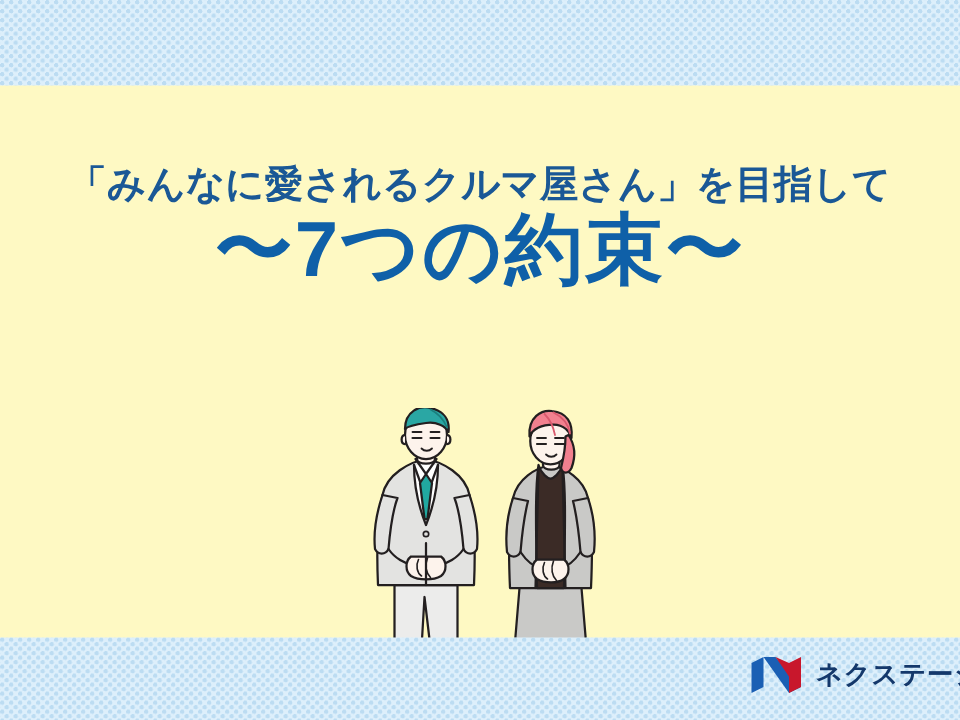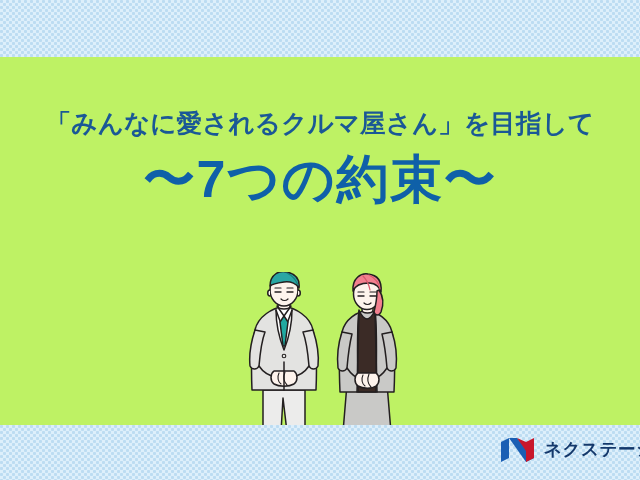--- a/index.html
+++ b/index.html
@@ -10,21 +10,21 @@
     width: 640px;
     height: 480px;
     overflow: hidden;
     background: #ffffff;
     font-family: "Liberation Sans", "DejaVu Sans", sans-serif;
   }
   #slide {
     position: relative;
     width: 640px;
     height: 480px;
-    background: #bef264;
+    background: #fef9c3;
     overflow: hidden;
   }
 
   
   .dot-band {
     position: absolute;
     left: 0;
     width: 640px;
     background-color: #ddeffb;
     background-image:
@@ -54,21 +54,20 @@
     display: block;
     color: #1a5896;
     font-size: 25.5px;
     font-weight: bold;
     letter-spacing: 0.2px;
     line-height: 1.18;
     white-space: nowrap;
   }
   #headline-sub {
     display: block;
-    margin-top: 12px;
     color: #0f60a8;
     font-size: 52px;
     font-weight: bold;
     letter-spacing: 1.5px;
     line-height: 1.12;
     white-space: nowrap;
   }
 
   
   #illustration {

